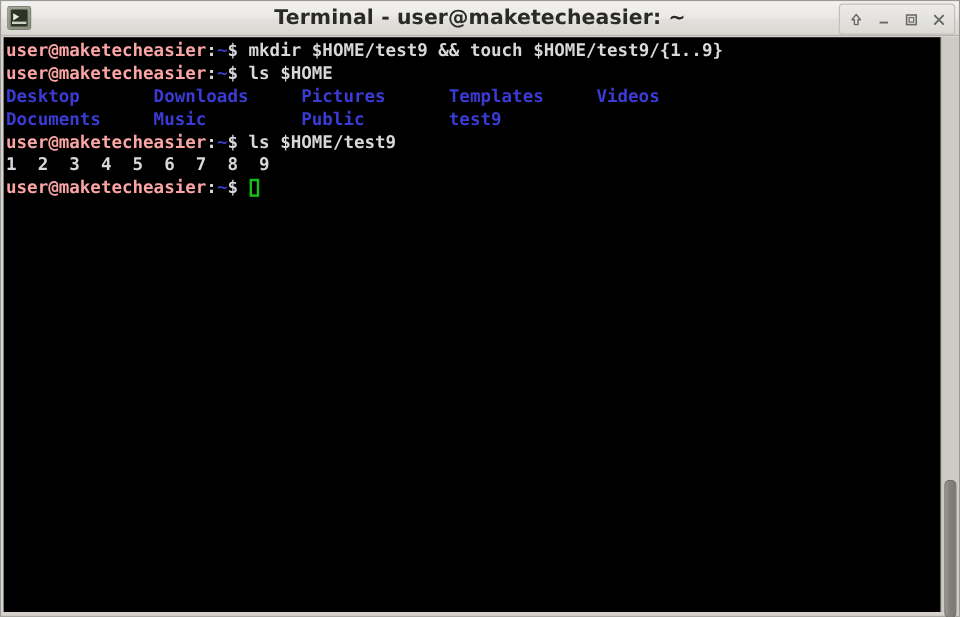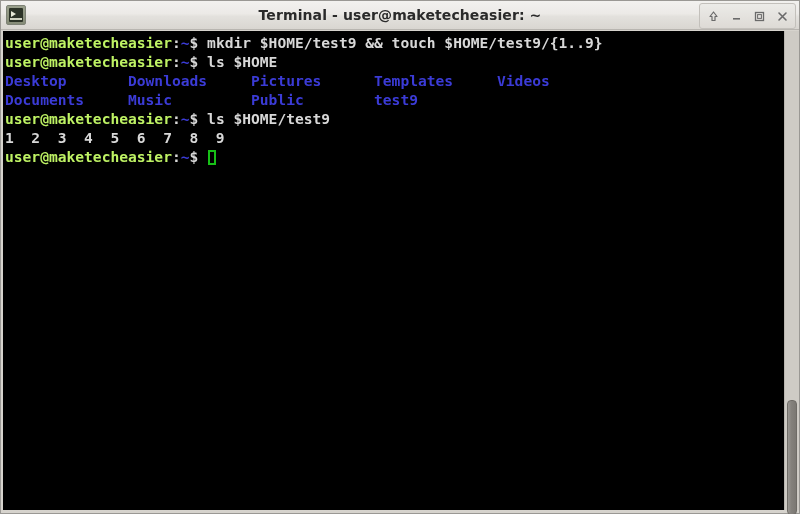--- a/index.html
+++ b/index.html
@@ -74,21 +74,21 @@
     left: 1px;
     bottom: 2px;
     width: 12px;
     height: 2px;
     background: #cfd2c0;
   }
   .title-text {
     position: absolute;
     left: 0; right: 0;
     text-align: center;
-    font-size: 14px;
+    font-size: 17px;
     font-weight: bold;
     color: #2a2a2a;
     letter-spacing: 0.1px;
     pointer-events: none;
   }
 
   .win-buttons {
     position: absolute;
     right: 3px;
     top: 2px;
@@ -149,21 +149,21 @@
   .term-lines {
     font-family: "DejaVu Sans Mono", "Liberation Mono", monospace;
     font-size: 14.6px;
     font-weight: bold;
     line-height: 19px;
     white-space: pre;
     color: #d8d8d8;
     letter-spacing: 0px;
   }
   .line { height: 19px; }
-  .c-green  { color: #bef264; text-align: center; }
+  .c-green  { color: #fca5a5; text-align: center; }
   .c-blue   { color: #3b3bd6; }
   .c-white  { color: #d8d8d8; }
   .cursor {
     display: inline-block;
     width: 8px;
     height: 15px;
     border: 2px solid #17c017;
     box-sizing: border-box;
     vertical-align: -3px;
     margin-left: 1px;

